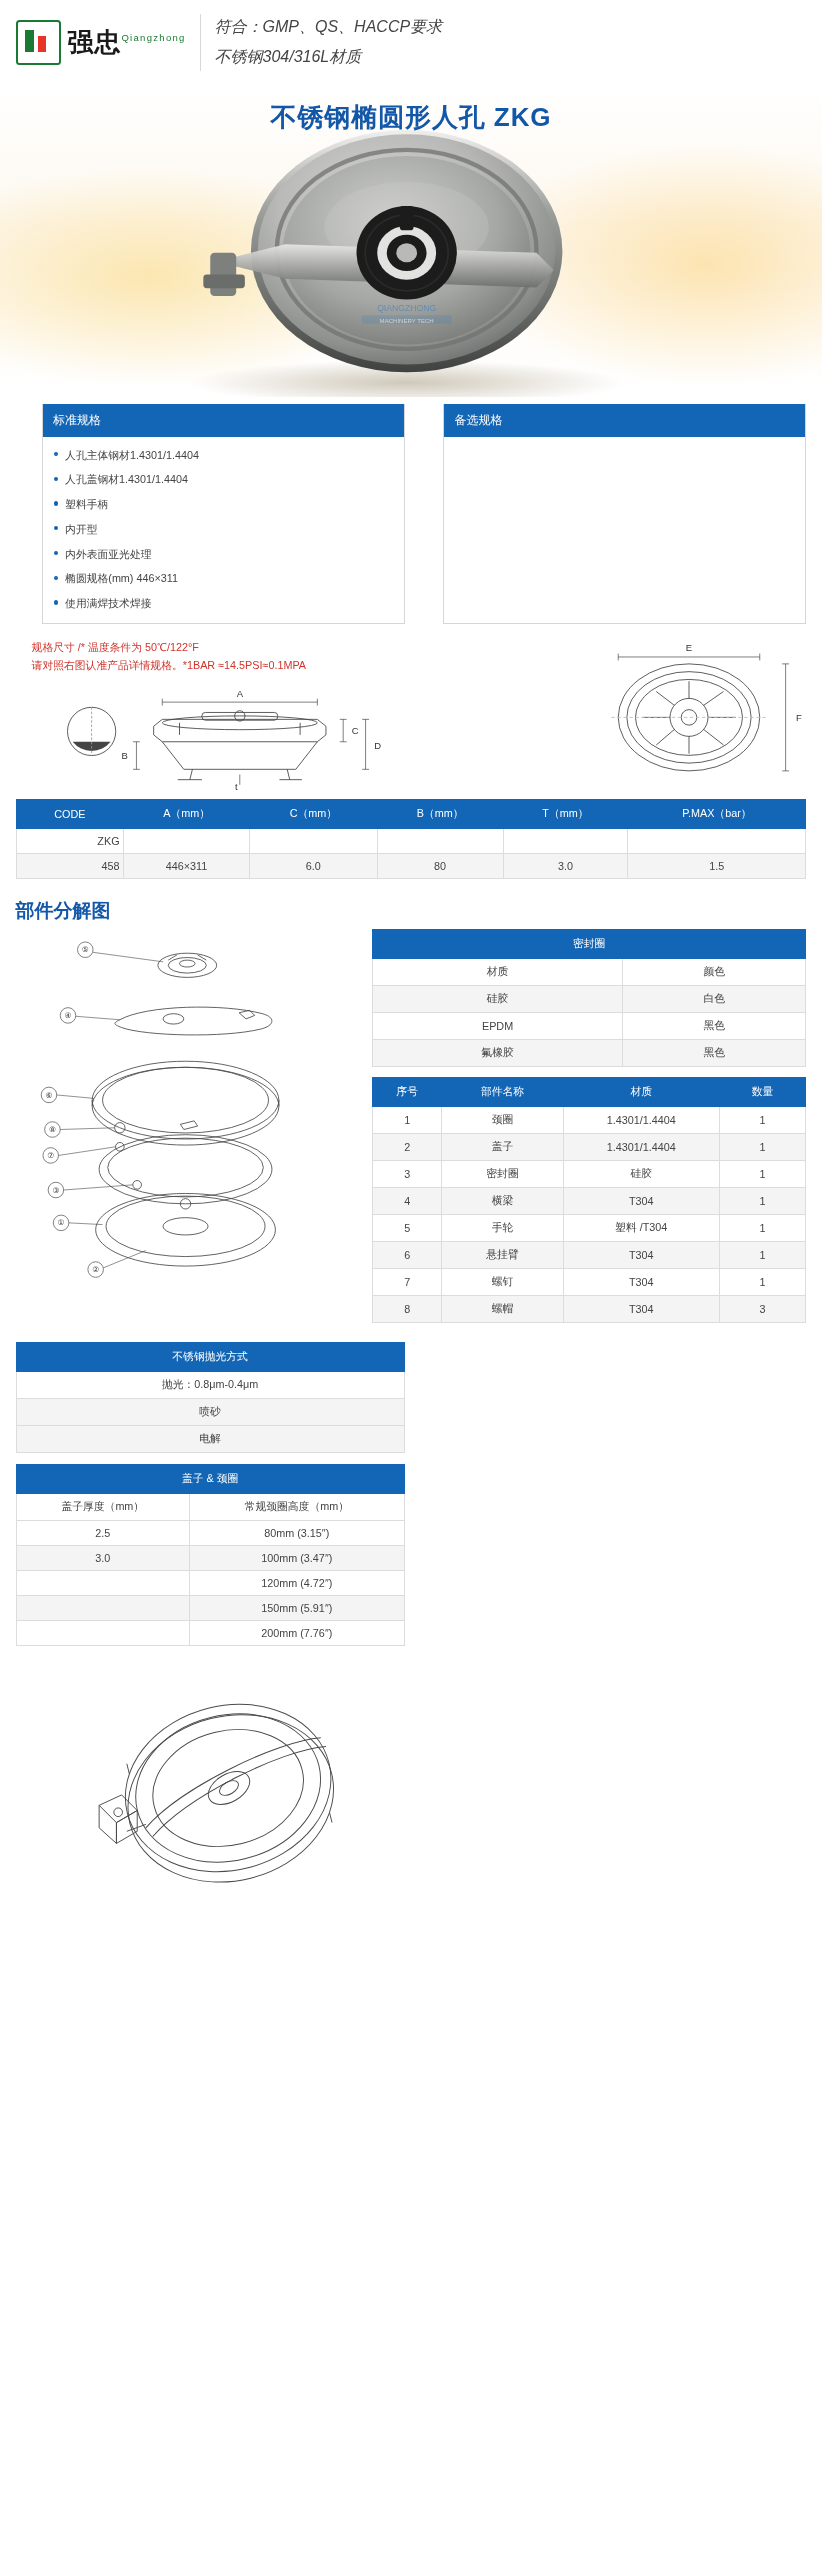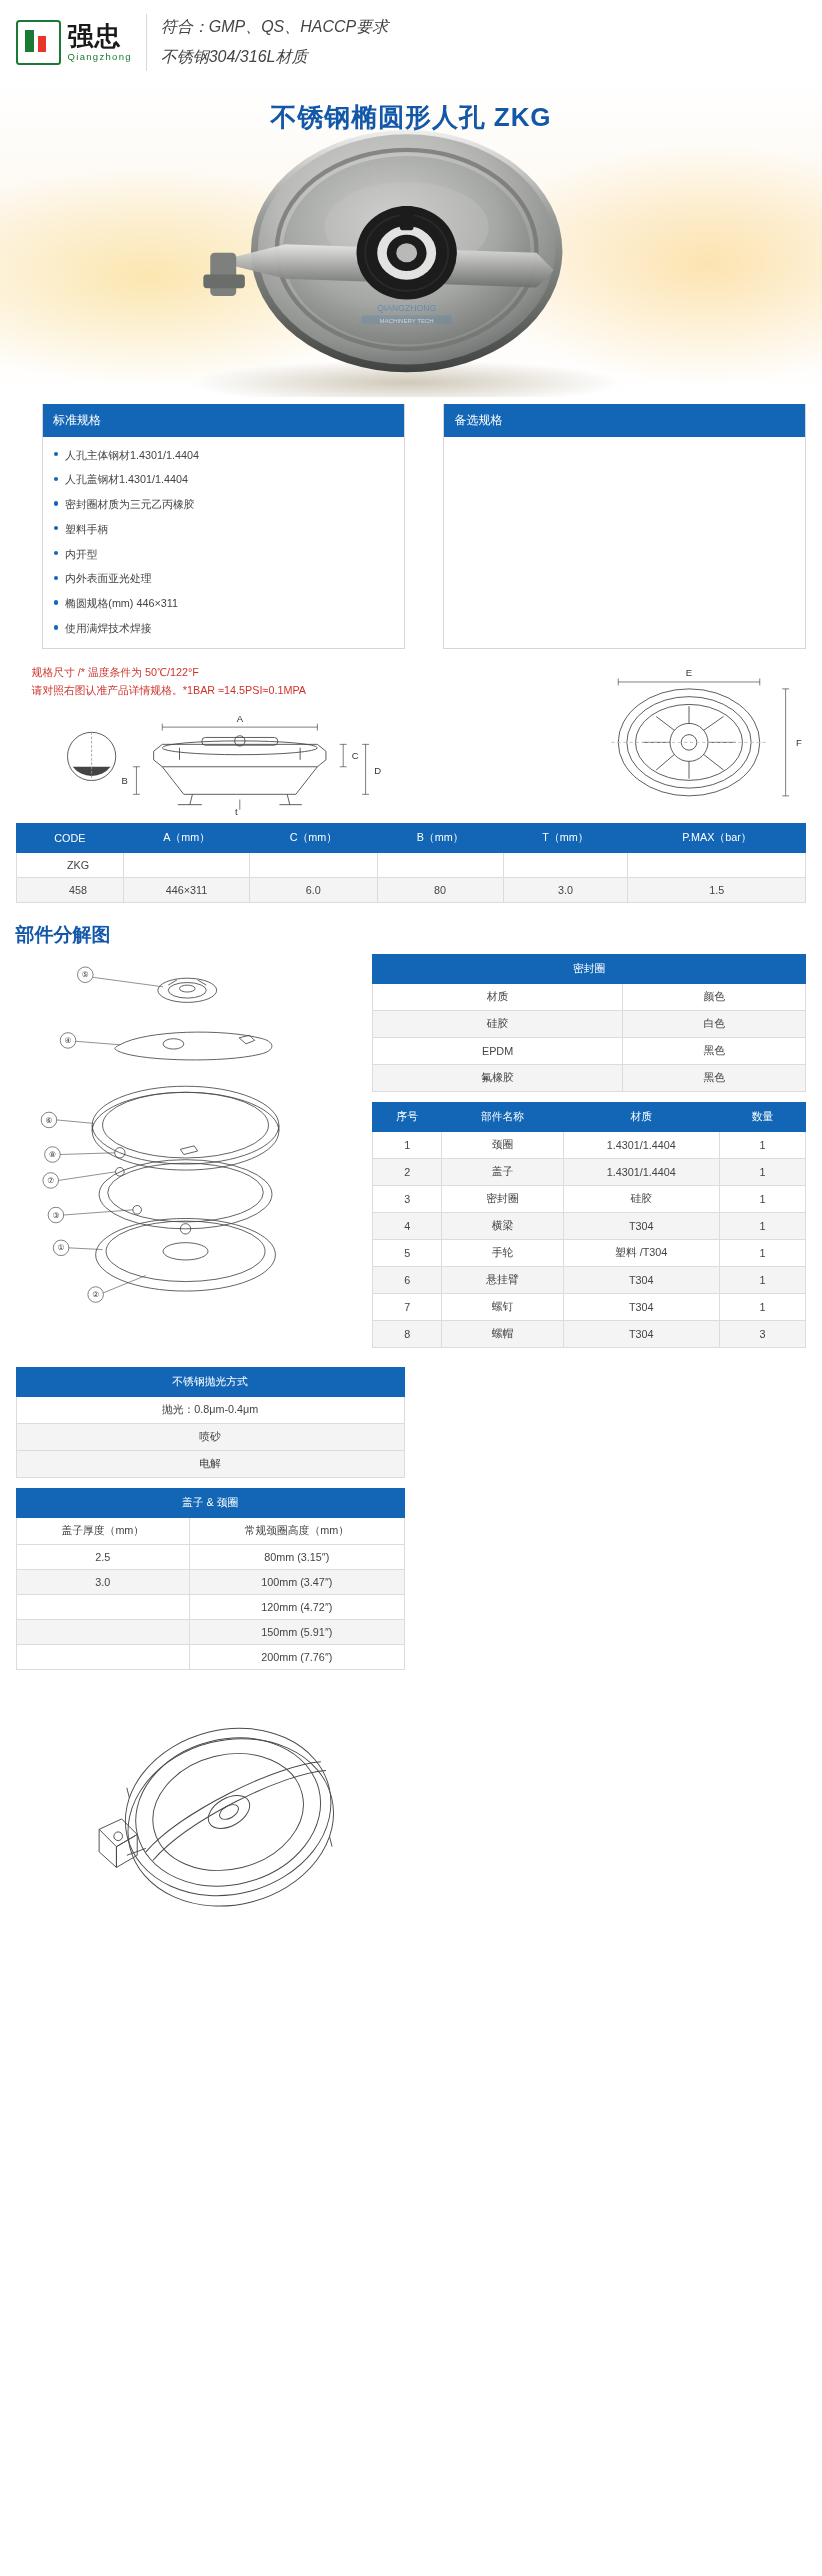--- a/index.html
+++ b/index.html
@@ -36,21 +36,21 @@
     width: 8.7px; height: 16.4px; background: #e8352a;
   }
   .logo-text-cn {
     font-size: 26px; font-weight: bold; color: #1a1a1a;
     letter-spacing: 0.9px; line-height: 1;
   }
   .logo-text-en {
     font-size: 9.5px; color: #1a7a33; letter-spacing: 1.3px;
     text-align: center; margin-top: 2.6px;
   }
-  .logo-col { display: flex; flex-direction: column; }
+  .logo-col { display: flex; flex-direction: row; }
   .header-divider {
     width: 0.9px; align-self: stretch; background: #d8d8d8;
     margin: 1.7px 14px 1.7px 14px;
   }
   .header-specs { font-size: 16px; color: #444; line-height: 1.9; font-style: italic; }
 
   
   .hero {
     position: relative;
     height: 316px;
@@ -132,21 +132,21 @@
     padding: 7px 3.5px;
     border: 0.9px solid #1266b5;
     text-align: center;
   }
   table.grid td {
     border: 0.9px solid #dcdcdc;
     padding: 6px 3.5px;
     text-align: center;
     color: #444;
   }
-  table.grid td.left { text-align: center; padding-left: 20px; }
+  table.grid td.left { text-align: right; padding-left: 20px; }
   tr.alt td { background: #f4f4f4; }
 
   
   .section-title {
     font-size: 19px;
     font-weight: bold;
     color: #1357a8;
     padding: 19px 15.6px 5.2px 15.6px;
   }
   .exploded {
@@ -256,21 +256,20 @@
       </svg>
     </div>
   </div>
 
   <div class="spec-row">
     <div class="spec-col">
       <div class="spec-head">标准规格</div>
       <ul class="spec-list">
         <li>人孔主体钢材1.4301/1.4404</li>
         <li>人孔盖钢材1.4301/1.4404</li>
-        <li>密封圈材质为三元乙丙橡胶</li>
         <li>塑料手柄</li>
         <li>内开型</li>
         <li>内外表面亚光处理</li>
         <li>椭圆规格(mm) 446×311</li>
         <li>使用满焊技术焊接</li>
       </ul>
     </div>
     <div class="spec-col">
       <div class="spec-head">备选规格</div>
     </div>

